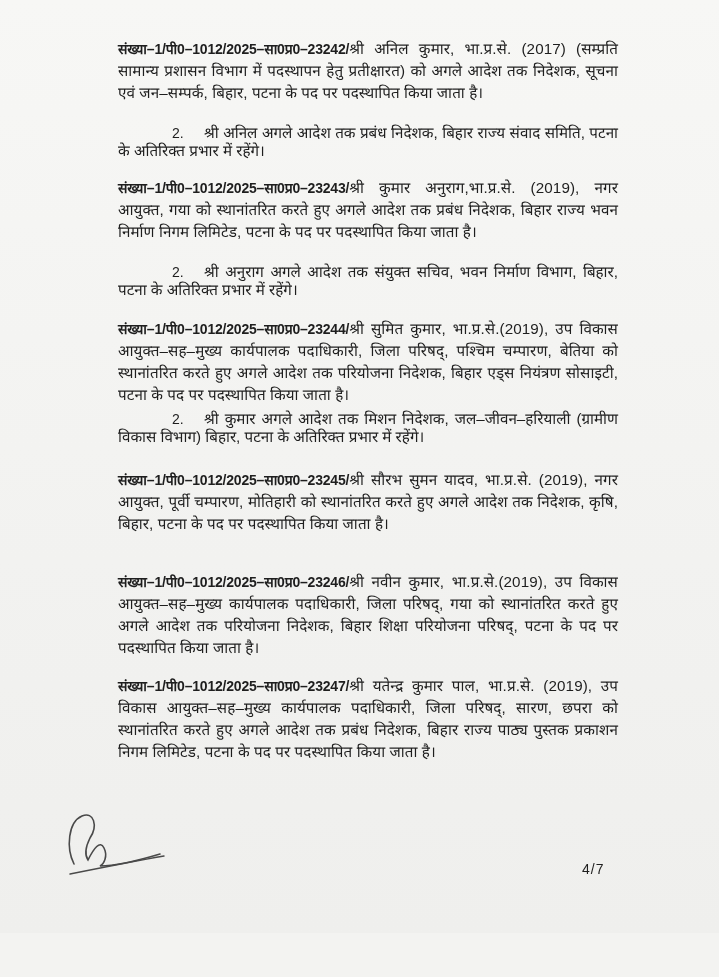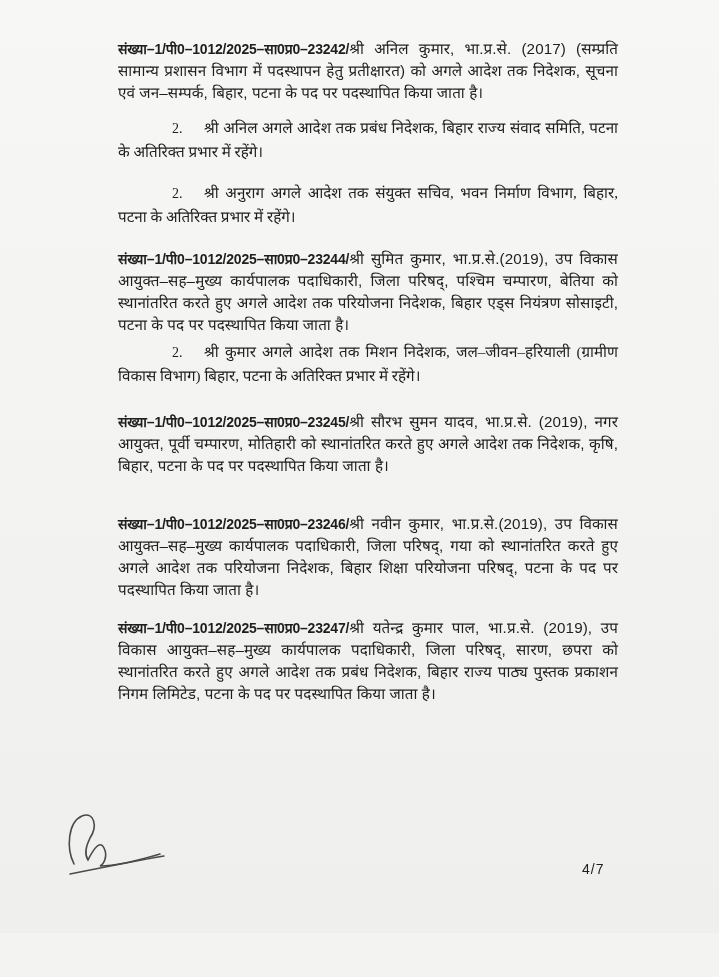--- a/index.html
+++ b/index.html
@@ -38,25 +38,24 @@
       margin: 0;
       letter-spacing: 0.1px;
     }
     .ref {
       font-weight: bold;
       font-size: 14px;
       letter-spacing: -0.2px;
     }
     .sub {
       font-size: 15.2px;
-      line-height: 23px;
+      line-height: 17px;
       text-align: justify;
-      margin: 12px 0 0 0;
+      margin: 20px 0 0 0;
       text-indent: 54px;
-      font-family: Liberation Serif, serif;
     }
     .sub .num {
       display: inline-block;
       width: 32px;
       text-indent: 0;
       font-size: 14px;
     }
     .page-number {
       position: absolute;
       left: 582px;
@@ -78,20 +77,21 @@
 
 <div class="page">
   <div class="content">
 
     <div class="order" style="margin-bottom:18px;">
       <p class="para"><span class="ref">संख्या–1/पी0–1012/2025–सा0प्र0–23242/</span><span>श्री अनिल कुमार, भा.प्र.से. (2017) (सम्प्रति सामान्य प्रशासन विभाग में पदस्थापन हेतु प्रतीक्षारत) को अगले आदेश तक निदेशक, सूचना एवं जन–सम्पर्क, बिहार, पटना के पद पर पदस्थापित किया जाता है।</span></p>
       <p class="sub"><span class="num">2.</span><span>श्री अनिल अगले आदेश तक प्रबंध निदेशक, बिहार राज्य संवाद समिति, पटना के अतिरिक्त प्रभार में रहेंगे।</span></p>
     </div>
 
     <div class="order" style="margin-bottom:20px;">
+      <p class="para"><span class="ref">संख्या–1/पी0–1012/2025–सा0प्र0–23243/</span><span>श्री कुमार अनुराग,भा.प्र.से. (2019), नगर आयुक्त, गया को स्थानांतरित करते हुए अगले आदेश तक प्रबंध निदेशक, बिहार राज्य भवन निर्माण निगम लिमिटेड, पटना के पद पर पदस्थापित किया जाता है।</span></p>
       <p class="sub"><span class="num">2.</span><span>श्री अनुराग अगले आदेश तक संयुक्त सचिव, भवन निर्माण विभाग, बिहार, पटना के अतिरिक्त प्रभार में रहेंगे।</span></p>
     </div>
 
     <div class="order" style="margin-bottom:24px;">
       <p class="para"><span class="ref">संख्या–1/पी0–1012/2025–सा0प्र0–23244/</span><span>श्री सुमित कुमार, भा.प्र.से.(2019), उप विकास आयुक्त–सह–मुख्य कार्यपालक पदाधिकारी, जिला परिषद्, पश्चिम चम्पारण, बेतिया को स्थानांतरित करते हुए अगले आदेश तक परियोजना निदेशक, बिहार एड्स नियंत्रण सोसाइटी, पटना के पद पर पदस्थापित किया जाता है।</span></p>
       <p class="sub" style="margin-top:4px;"><span class="num">2.</span><span>श्री कुमार अगले आदेश तक मिशन निदेशक, जल–जीवन–हरियाली (ग्रामीण विकास विभाग) बिहार, पटना के अतिरिक्त प्रभार में रहेंगे।</span></p>
     </div>
 
     <div class="order" style="margin-bottom:36px;">
       <p class="para"><span class="ref">संख्या–1/पी0–1012/2025–सा0प्र0–23245/</span><span>श्री सौरभ सुमन यादव, भा.प्र.से. (2019), नगर आयुक्त, पूर्वी चम्पारण, मोतिहारी को स्थानांतरित करते हुए अगले आदेश तक निदेशक, कृषि, बिहार, पटना के पद पर पदस्थापित किया जाता है।</span></p>

